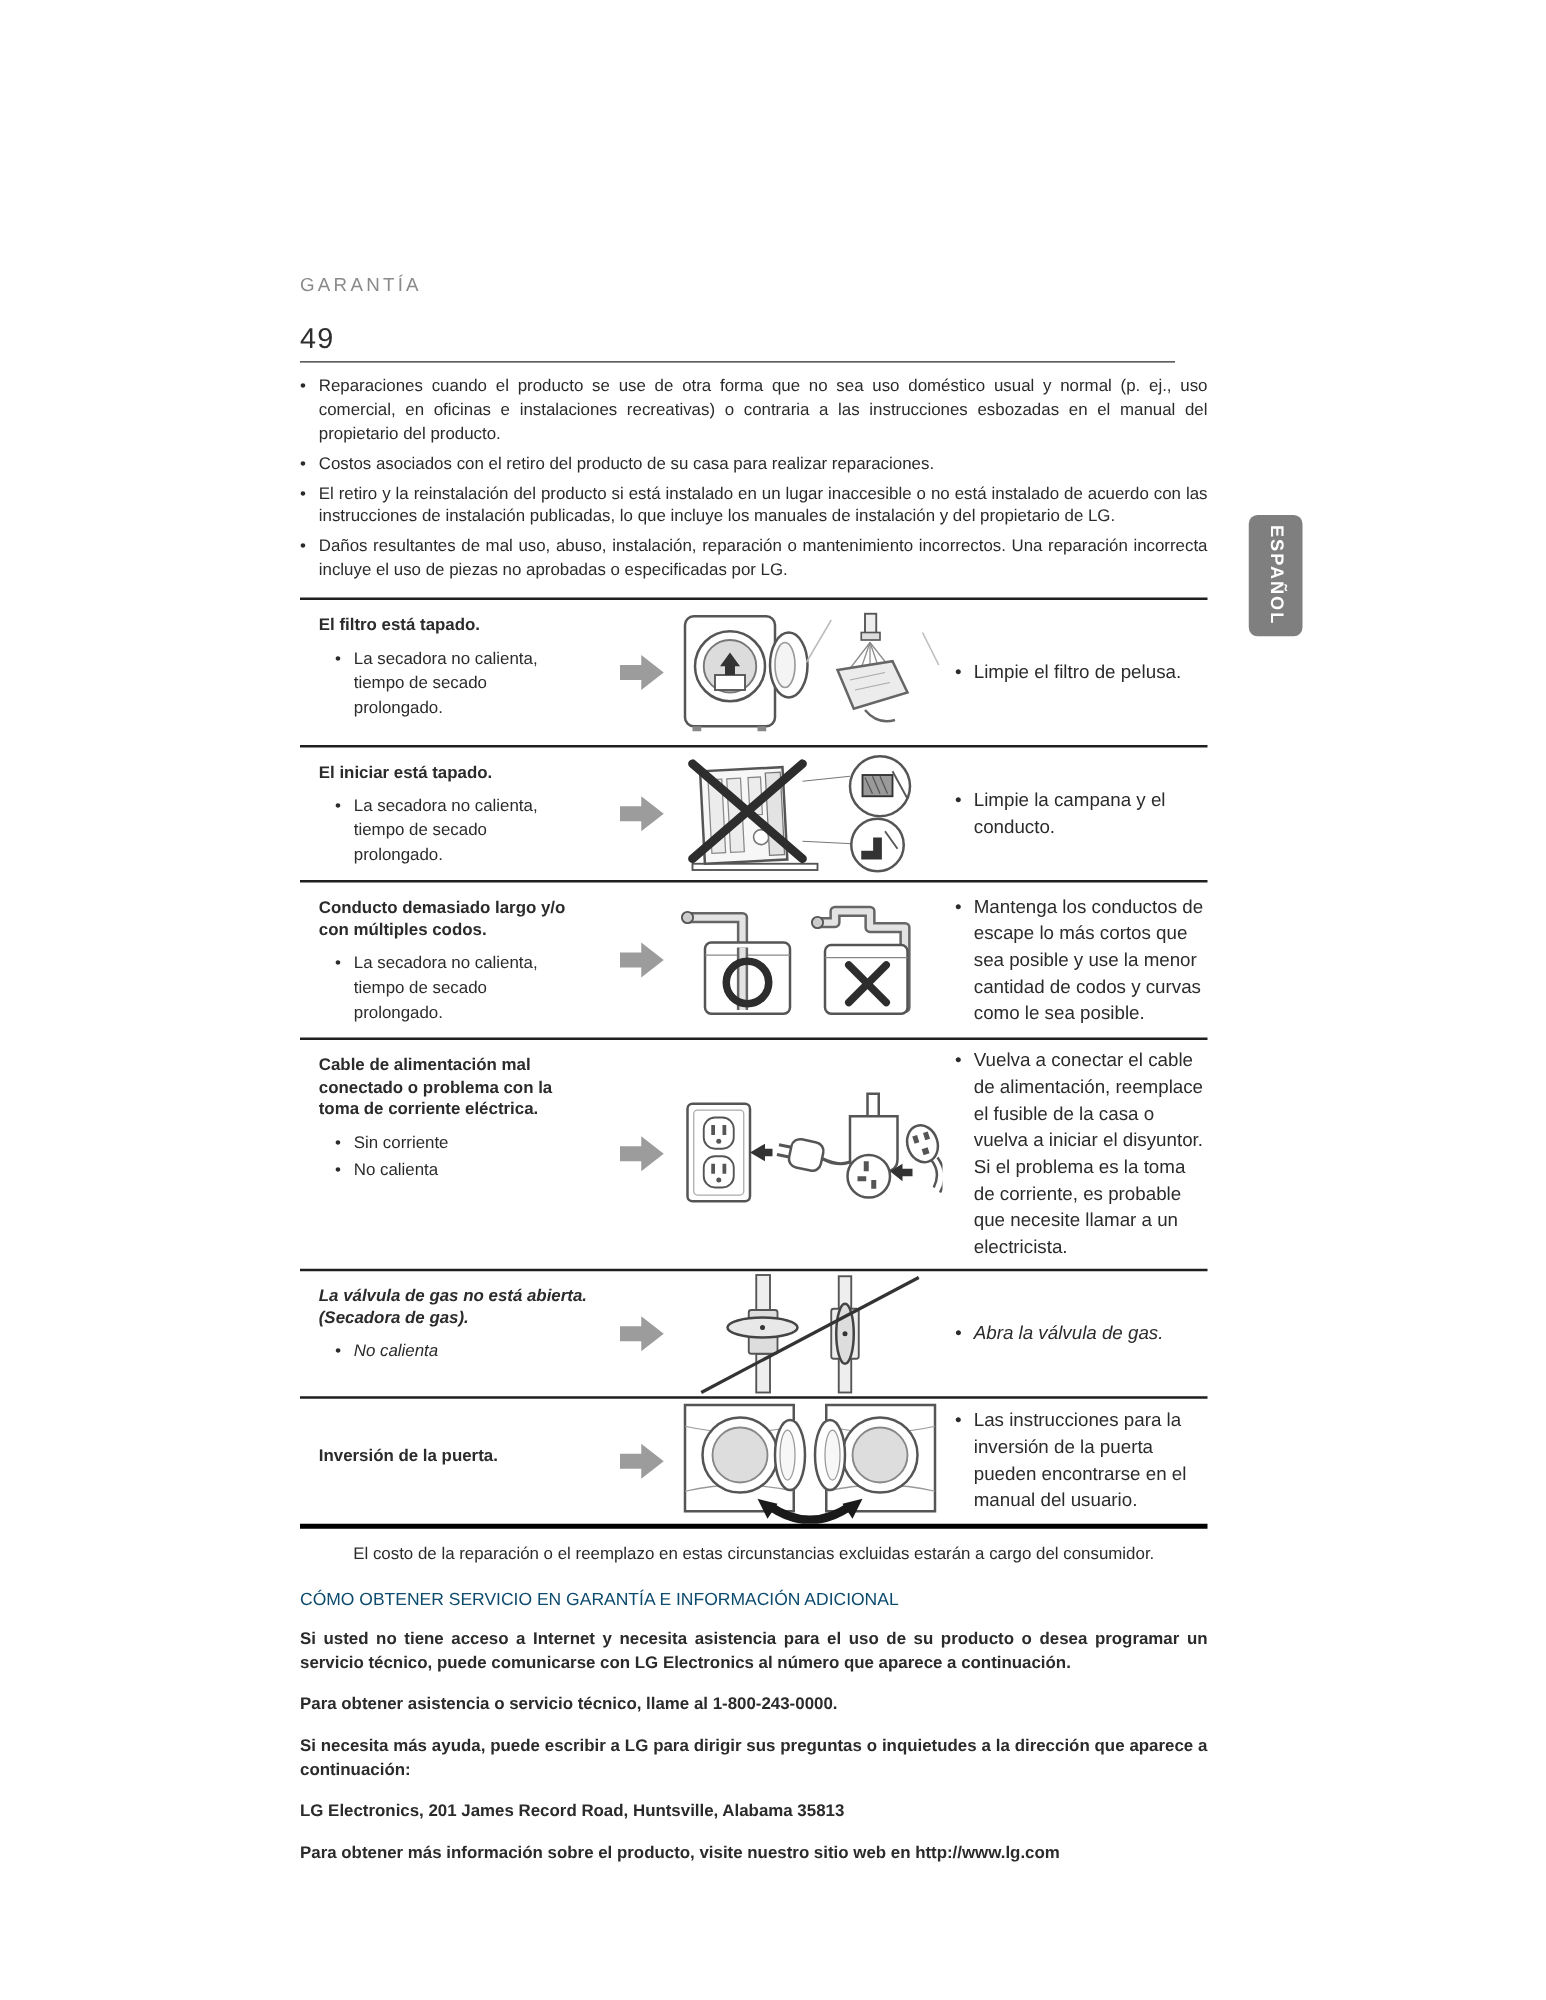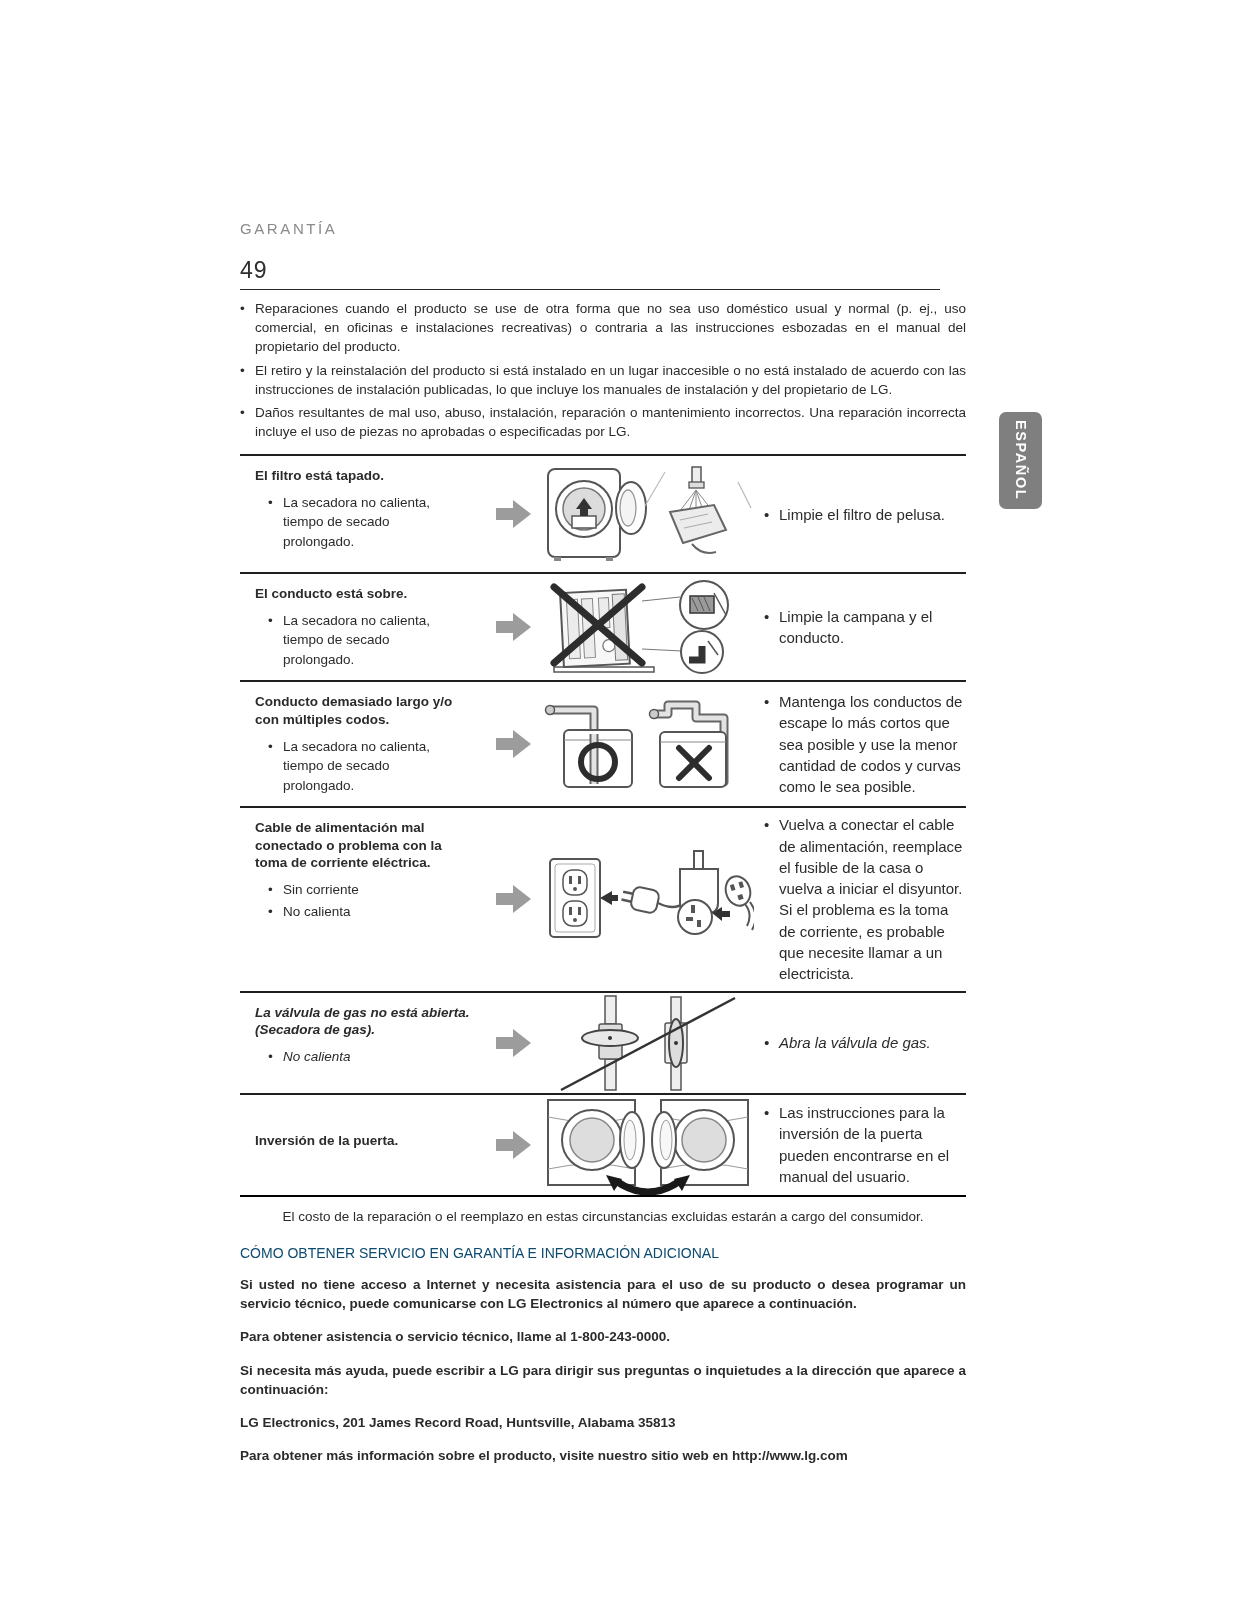--- a/index.html
+++ b/index.html
@@ -13,21 +13,21 @@
   .hdr-num{font-size:23px;color:#2e2e2e;letter-spacing:1px;}
   .hdr-rule{width:700px;border:none;border-top:1.6px solid #2a2a2a;margin:5px 0 0 0;}
 
   
   .excl{margin-top:10px;font-size:13.5px;line-height:1.4;}
   .b-item{display:flex;margin-bottom:5px;}
   .b-item::before{content:"\2022";flex:0 0 15px;color:#2b2b2b;}
   .b-item .b-text{flex:1;text-align:justify;}
 
   
-  .ts{margin-top:12px;border-bottom:2px solid #000000;}
+  .ts{margin-top:12px;border-bottom:4px solid #000000;}
   .ts-row{display:grid;grid-template-columns:252px 44px 224px 1fr;
           border-top:2px solid #1f1f1f;box-sizing:border-box;align-items:center;}
   .r1{min-height:118px;} .r2{min-height:100px;} .r3{min-height:117px;}
   .r4{min-height:146px;} .r5{min-height:102px;font-style:italic;} .r6{min-height:93px;}
   .prob{align-self:start;padding:11px 0 8px 15px;font-size:13.5px;}
   .prob.center-v{align-self:center;padding-top:0;}
   .prob-title{font-weight:bold;line-height:1.3;margin-bottom:8px;width:215px;}
   .prob .b-item{width:185px;padding-left:13px;line-height:1.45;margin-bottom:3px;}
   .prob .b-item .b-text{text-align:left;}
   .arrow-cell,.illus{display:flex;align-items:center;justify-content:center;}
@@ -61,20 +61,23 @@
 
     <div class="hdr">
       <span class="hdr-section">GARANTÍA</span>
       <span class="hdr-num">49</span>
     </div>
     <hr class="hdr-rule">
 
     <div class="excl">
       <div class="b-item">
           <span class="b-text">Reparaciones cuando el producto se use de otra forma que no sea uso doméstico usual y normal (p. ej., uso comercial, en oficinas e instalaciones recreativas) o contraria a las instrucciones esbozadas en el manual del propietario del producto.</span>
+        </div>
+      <div class="b-item">
+          <span class="b-text">Costos asociados con el retiro del producto de su casa para realizar reparaciones.</span>
         </div>
       <div class="b-item">
           <span class="b-text">El retiro y la reinstalación del producto si está instalado en un lugar inaccesible o no está instalado de acuerdo con las instrucciones de instalación publicadas, lo que incluye los manuales de instalación y del propietario de LG.</span>
         </div>
       <div class="b-item">
           <span class="b-text">Daños resultantes de mal uso, abuso, instalación, reparación o mantenimiento incorrectos. Una reparación incorrecta incluye el uso de piezas no aprobadas o especificadas por LG.</span>
         </div>
     </div>
 
     <div class="ts">
@@ -120,21 +123,21 @@
         </div>
         <div class="sol">
           <div class="b-item">
               <span class="b-text">Limpie el filtro de pelusa.</span>
             </div>
         </div>
       </div>
 
       <div class="ts-row r2">
         <div class="prob">
-          <div class="prob-title">El conducto está sobre.</div>
+          <div class="prob-title">El iniciar está tapado.</div>
           <div class="b-item">
               <span class="b-text">La secadora no calienta, tiempo de secado prolongado.</span>
             </div>
         </div>
         <div class="arrow-cell">
           <svg width="36" height="30" viewBox="0 0 36 30">
               <polygon points="0,9 17,9 17,1 35,15 17,29 17,21 0,21" fill="#9c9c9c"></polygon>
             </svg>
         </div>
         <div class="illus">

